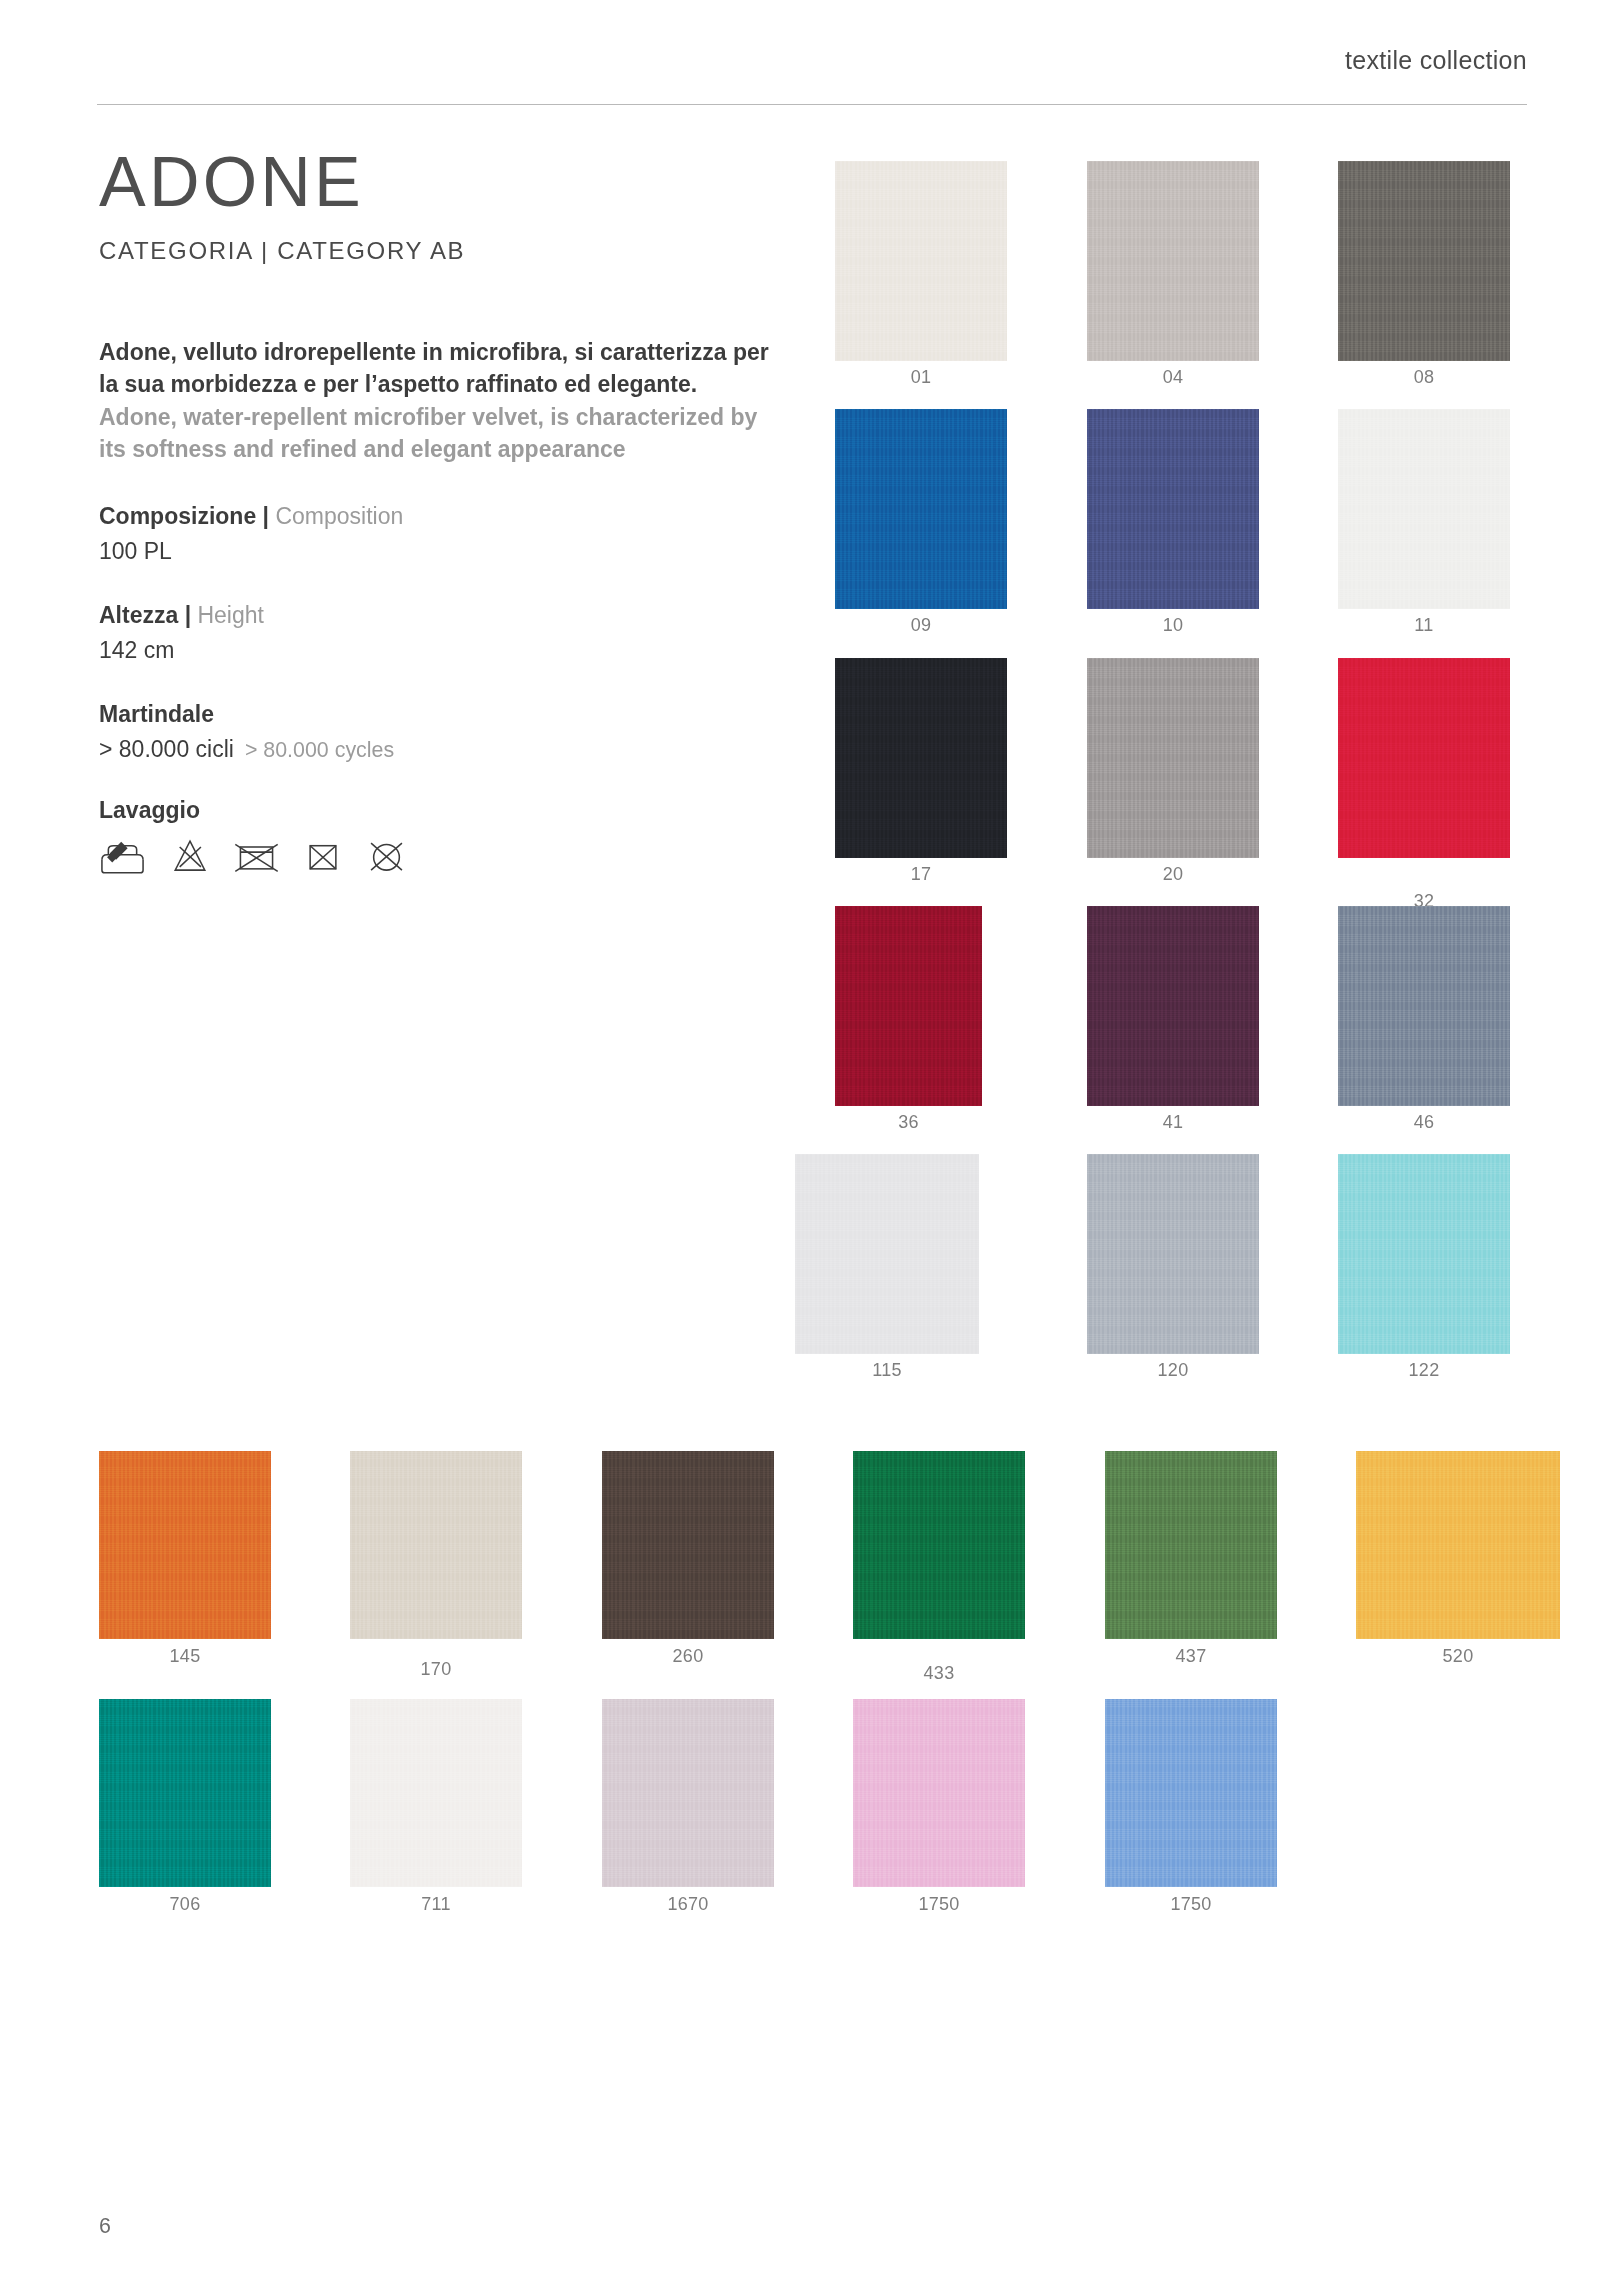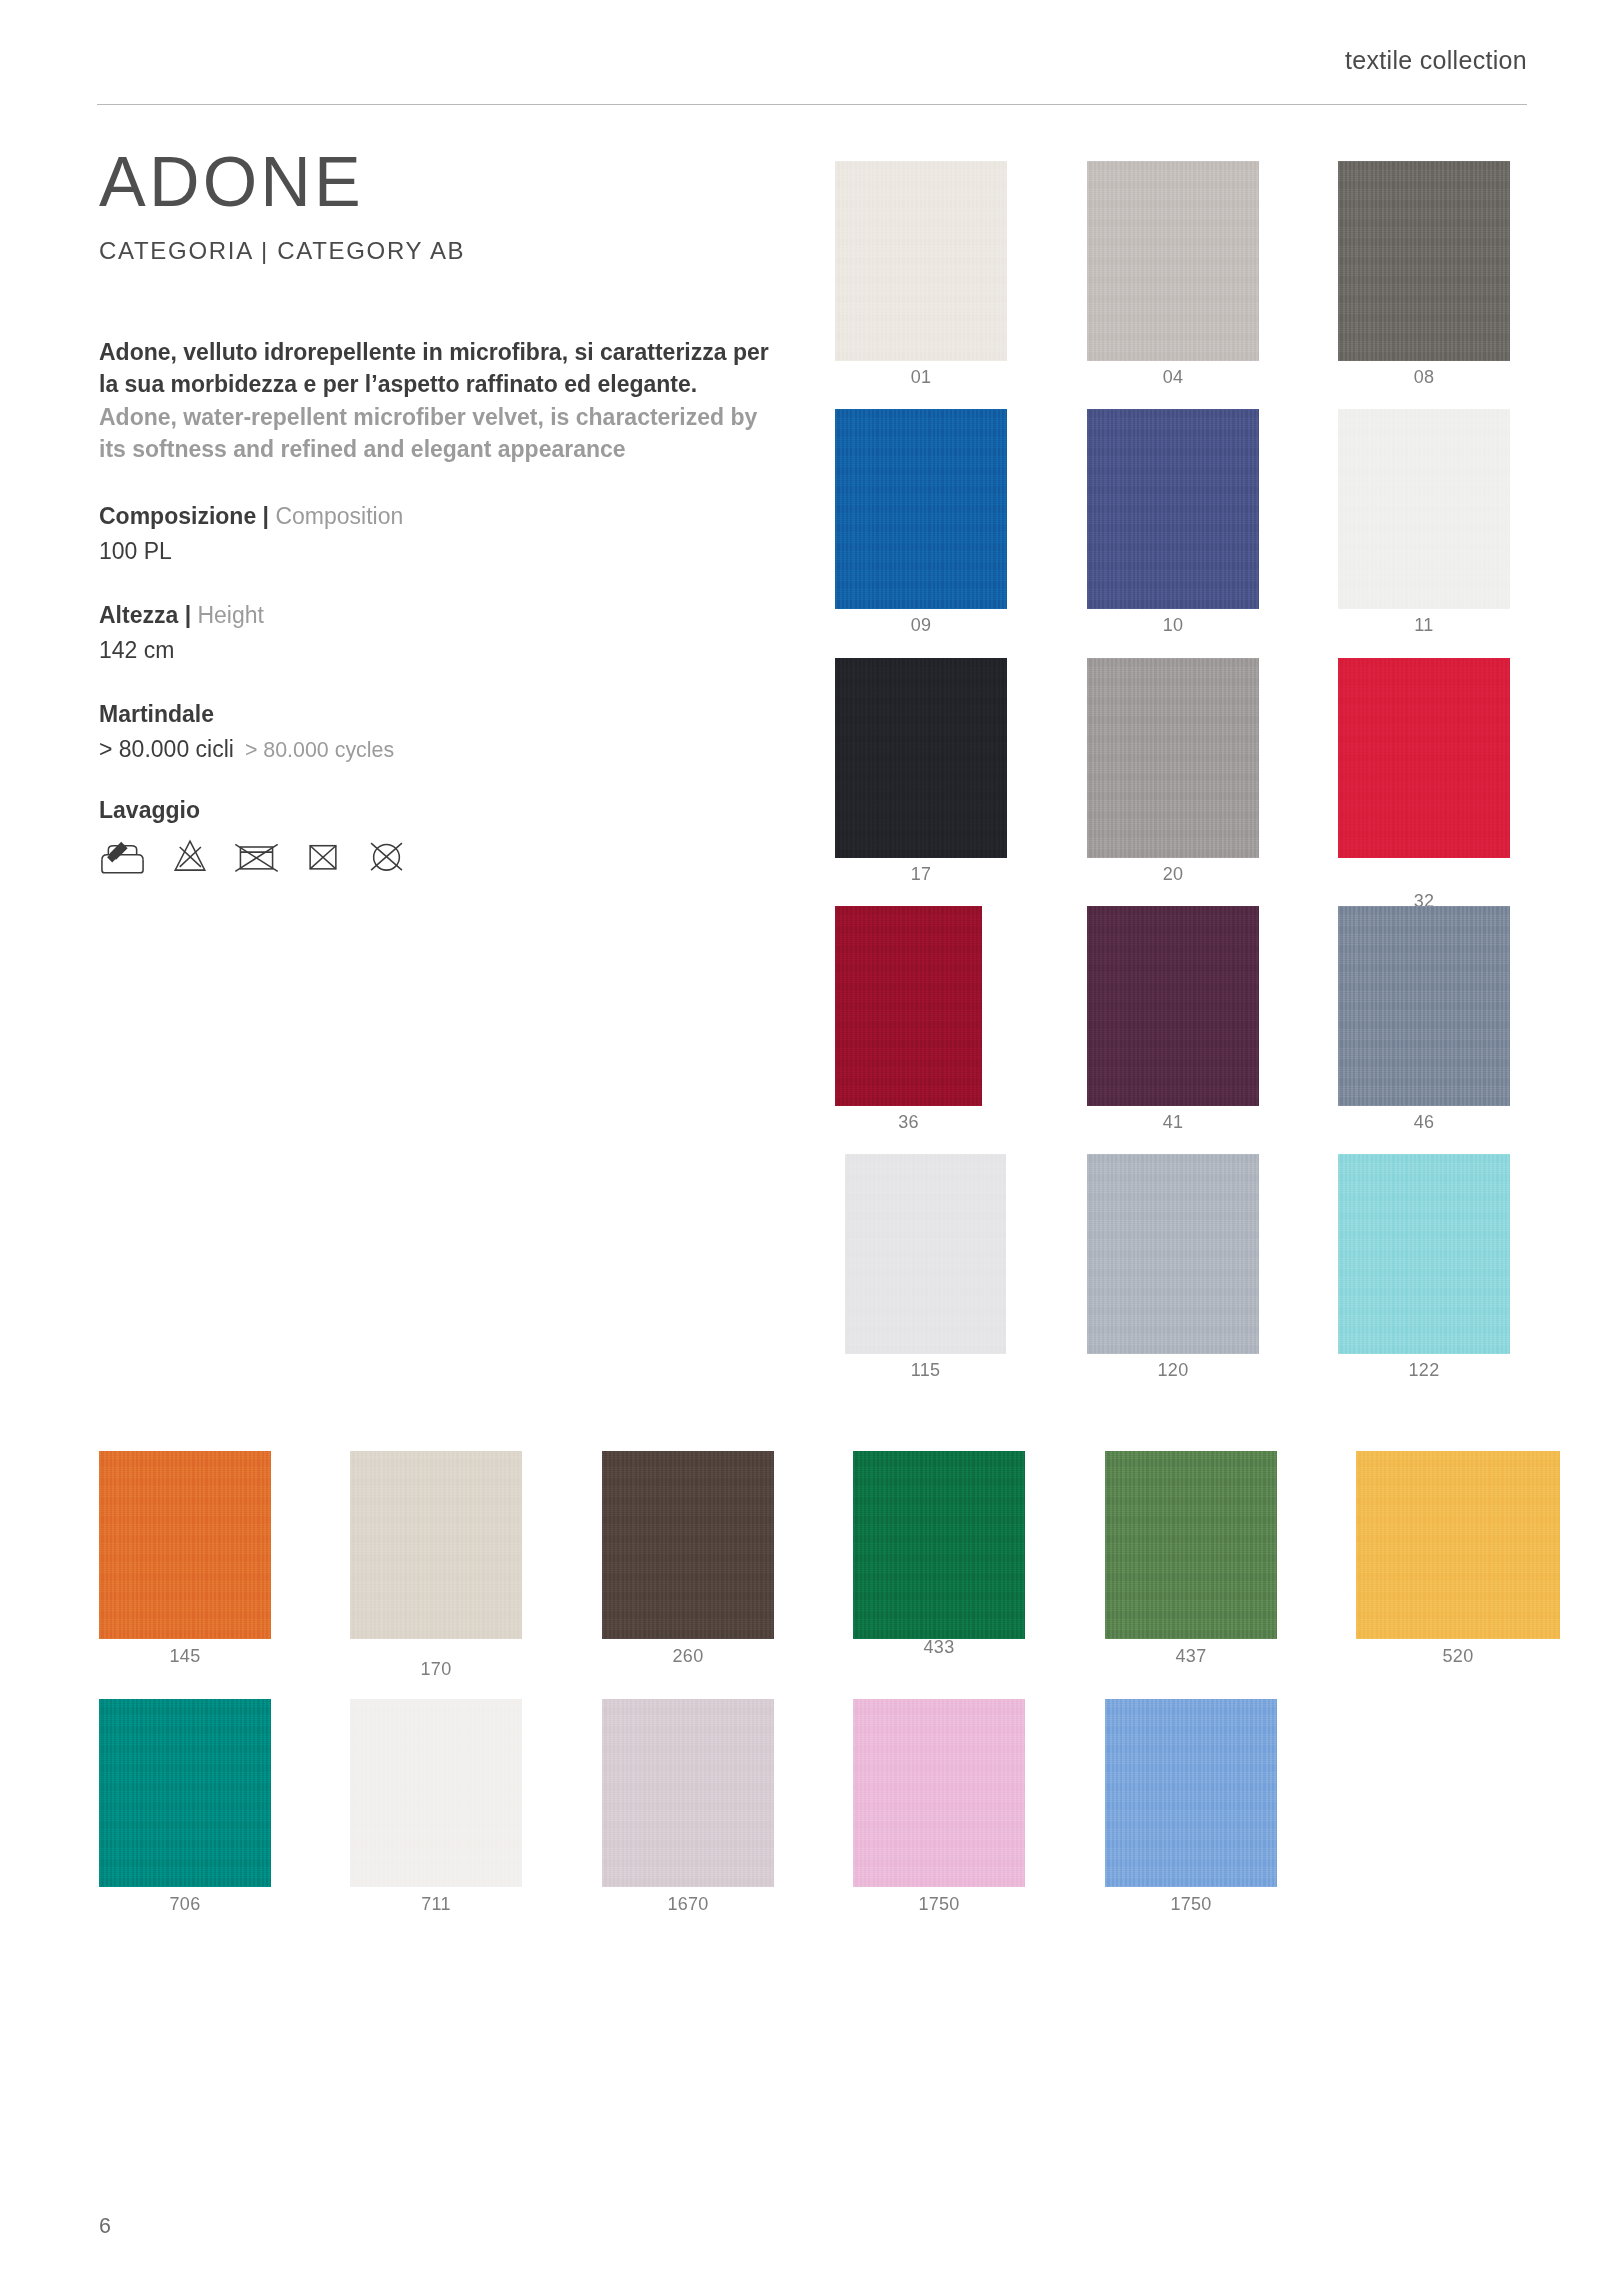--- a/index.html
+++ b/index.html
@@ -300,21 +300,21 @@
       <div class="code" style="top: 206px;">36</div>
     </div>
     <div class="swatch" style="left: 1087px; top: 906px; width: 172px; height: 200px;">
       <div class="chip" style="background: rgb(84, 43, 69);"></div>
       <div class="code" style="top: 206px;">41</div>
     </div>
     <div class="swatch" style="left: 1338px; top: 906px; width: 172px; height: 200px;">
       <div class="chip" style="background: rgb(125, 138, 156);"></div>
       <div class="code" style="top: 206px;">46</div>
     </div>
-    <div class="swatch" style="left: 845px; top: 1154px; width: 161px; height: 200px;">
+    <div class="swatch" style="left: 795px; top: 1154px; width: 184px; height: 200px;">
       <div class="chip" style="background: rgb(230, 230, 232);"></div>
       <div class="code" style="top: 206px;">115</div>
     </div>
     <div class="swatch" style="left: 1087px; top: 1154px; width: 172px; height: 200px;">
       <div class="chip" style="background: rgb(176, 183, 192);"></div>
       <div class="code" style="top: 206px;">120</div>
     </div>
     <div class="swatch" style="left: 1338px; top: 1154px; width: 172px; height: 200px;">
       <div class="chip" style="background: rgb(143, 216, 221);"></div>
       <div class="code" style="top: 206px;">122</div>
@@ -329,21 +329,21 @@
     <div class="swatch" style="left: 350px; top: 1451px; width: 172px; height: 188px;">
       <div class="chip" style="background: rgb(221, 214, 203);"></div>
       <div class="code" style="top: 178px; margin-top: 30px;">170</div>
     </div>
     <div class="swatch" style="left: 602px; top: 1451px; width: 172px; height: 188px;">
       <div class="chip" style="background: rgb(82, 68, 62);"></div>
       <div class="code" style="top: 195px;">260</div>
     </div>
     <div class="swatch" style="left: 853px; top: 1451px; width: 172px; height: 188px;">
       <div class="chip" style="background: rgb(13, 114, 67);"></div>
-      <div class="code" style="top: 186px;">433</div>
+      <div class="code" style="top: 212px;">433</div>
     </div>
     <div class="swatch" style="left: 1105px; top: 1451px; width: 172px; height: 188px;">
       <div class="chip" style="background: rgb(89, 131, 79);"></div>
       <div class="code" style="top: 195px;">437</div>
     </div>
     <div class="swatch" style="left: 1356px; top: 1451px; width: 204px; height: 188px;">
       <div class="chip" style="background: rgb(242, 188, 81);"></div>
       <div class="code" style="top: 195px;">520</div>
     </div>
     <div class="swatch" style="left: 99px; top: 1699px; width: 172px; height: 188px;">

